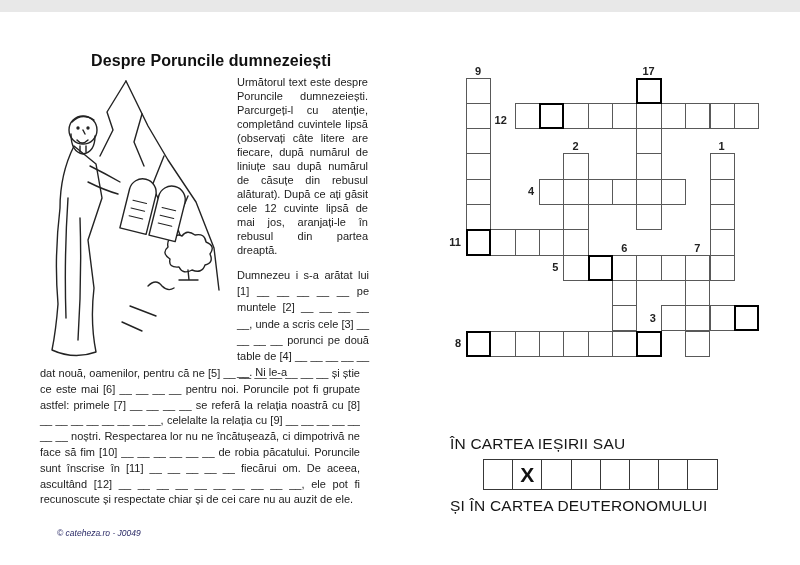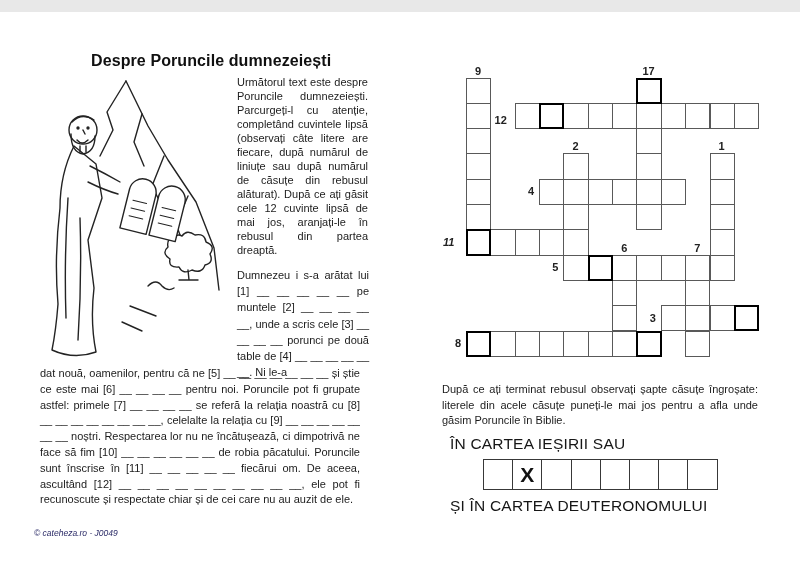--- a/index.html
+++ b/index.html
@@ -23,21 +23,21 @@
     position:absolute;font-size:11px;font-weight:bold;color:#222;line-height:12px;z-index:3;
   }
   .answer-cell{
     position:absolute;box-sizing:border-box;border:1.6px solid #383838;background:#fff;
     display:flex;align-items:center;justify-content:center;
     font-size:21px;font-weight:600;color:#111;z-index:1;
   }
   .caps-heading{font-size:15.5px;color:#161616;text-align:left;letter-spacing:.2px;}
   #heading-top{left:450px;top:423px;width:300px;}
   #heading-bottom{left:450px;top:485px;width:300px;}
-  #footer-credit{left:34px;top:516px;font-size:8.5px;font-style:italic;color:#2a2a66;}
+  #footer-credit{left:57px;top:516px;font-size:8.5px;font-style:italic;color:#2a2a66;}
   #moses-illustration{left:30px;top:66px;width:198px;height:282px;}
 </style>
 </head>
 <body>
 
 <div id="page">
 
   <div class="abs" id="worksheet-title">Despre Poruncile dumnezeiești</div>
 
   <svg class="abs" id="moses-illustration" viewBox="0 0 198 282" aria-hidden="true">
@@ -126,21 +126,21 @@
       <div class="cw-cell" style="left: 587.75px; top: 166.7px; width: 25.35px; height: 26.3px;"></div>
       <div class="cw-cell" style="left: 612.1px; top: 166.7px; width: 25.35px; height: 26.3px;"></div>
       <div class="cw-cell" style="left: 636.45px; top: 166.7px; width: 25.35px; height: 26.3px;"></div>
       <div class="cw-cell" style="left: 660.8px; top: 166.7px; width: 25.35px; height: 26.3px;"></div>
       <div class="cw-label" style="left: 516.05px; width: 18px; text-align: right; top: 173.35px;">4</div>
       <div class="cw-cell bold" style="left: 466px; top: 217.3px; width: 25.35px; height: 26.3px;"></div>
       <div class="cw-cell" style="left: 490.35px; top: 217.3px; width: 25.35px; height: 26.3px;"></div>
       <div class="cw-cell" style="left: 514.7px; top: 217.3px; width: 25.35px; height: 26.3px;"></div>
       <div class="cw-cell" style="left: 539.05px; top: 217.3px; width: 25.35px; height: 26.3px;"></div>
       <div class="cw-cell" style="left: 563.4px; top: 217.3px; width: 25.35px; height: 26.3px;"></div>
-      <div class="cw-label" style="left: 443px; width: 18px; top: 223.95px; font-style: italic;">11</div>
+      <div class="cw-label" style="left: 443px; width: 18px; text-align: right; top: 223.95px;">11</div>
       <div class="cw-cell" style="left: 563.4px; top: 242.6px; width: 25.35px; height: 26.3px;"></div>
       <div class="cw-cell bold" style="left: 587.75px; top: 242.6px; width: 25.35px; height: 26.3px;"></div>
       <div class="cw-cell" style="left: 612.1px; top: 242.6px; width: 25.35px; height: 26.3px;"></div>
       <div class="cw-cell" style="left: 636.45px; top: 242.6px; width: 25.35px; height: 26.3px;"></div>
       <div class="cw-cell" style="left: 660.8px; top: 242.6px; width: 25.35px; height: 26.3px;"></div>
       <div class="cw-cell" style="left: 685.15px; top: 242.6px; width: 25.35px; height: 26.3px;"></div>
       <div class="cw-cell" style="left: 709.5px; top: 242.6px; width: 25.35px; height: 26.3px;"></div>
       <div class="cw-label" style="left: 540.4px; width: 18px; text-align: right; top: 249.25px;">5</div>
       <div class="cw-cell" style="left: 612.1px; top: 242.6px; width: 25.35px; height: 26.3px;"></div>
       <div class="cw-cell" style="left: 612.1px; top: 267.9px; width: 25.35px; height: 26.3px;"></div>
@@ -161,21 +161,20 @@
       <div class="cw-cell" style="left: 490.35px; top: 318.5px; width: 25.35px; height: 26.3px;"></div>
       <div class="cw-cell" style="left: 514.7px; top: 318.5px; width: 25.35px; height: 26.3px;"></div>
       <div class="cw-cell" style="left: 539.05px; top: 318.5px; width: 25.35px; height: 26.3px;"></div>
       <div class="cw-cell" style="left: 563.4px; top: 318.5px; width: 25.35px; height: 26.3px;"></div>
       <div class="cw-cell" style="left: 587.75px; top: 318.5px; width: 25.35px; height: 26.3px;"></div>
       <div class="cw-cell" style="left: 612.1px; top: 318.5px; width: 25.35px; height: 26.3px;"></div>
       <div class="cw-cell bold" style="left: 636.45px; top: 318.5px; width: 25.35px; height: 26.3px;"></div>
       <div class="cw-label" style="left: 443px; width: 18px; text-align: right; top: 325.15px;">8</div>
     </div>
 
-  <div class="abs bodytext" id="cw-instructions">După ce ați terminat rebusul observați șapte căsuțe îngroșate: literele din acele căsuțe puneți-le mai jos pentru a afla unde găsim Poruncile în Biblie.</div>
 
   <div class="abs caps-heading" id="heading-top">ÎN CARTEA IEȘIRII SAU</div>
   <div class="abs" id="answer-row">
       <div class="answer-cell" style="left: 483px; top: 447px; width: 30.2px; height: 31.4px;"></div>
       <div class="answer-cell" style="left: 512.2px; top: 447px; width: 30.2px; height: 31.4px;">X</div>
       <div class="answer-cell" style="left: 541.4px; top: 447px; width: 30.2px; height: 31.4px;"></div>
       <div class="answer-cell" style="left: 570.6px; top: 447px; width: 30.2px; height: 31.4px;"></div>
       <div class="answer-cell" style="left: 599.8px; top: 447px; width: 30.2px; height: 31.4px;"></div>
       <div class="answer-cell" style="left: 629px; top: 447px; width: 30.2px; height: 31.4px;"></div>
       <div class="answer-cell" style="left: 658.2px; top: 447px; width: 30.2px; height: 31.4px;"></div>

